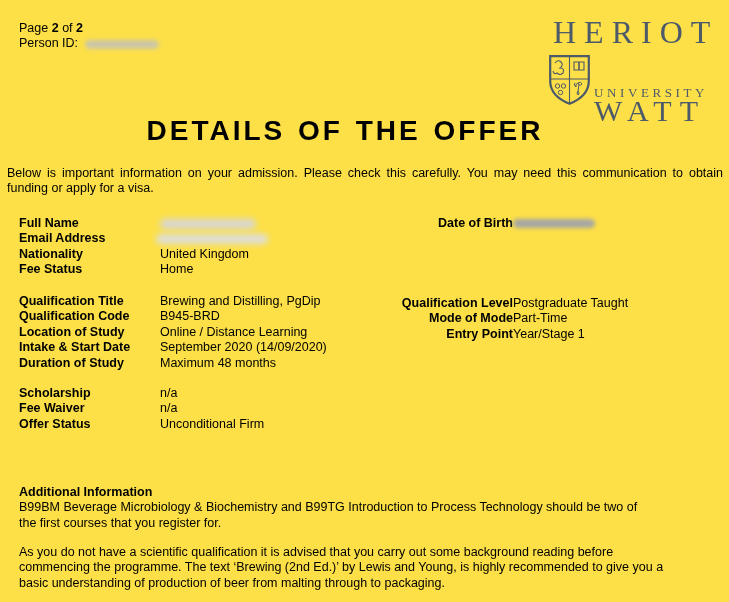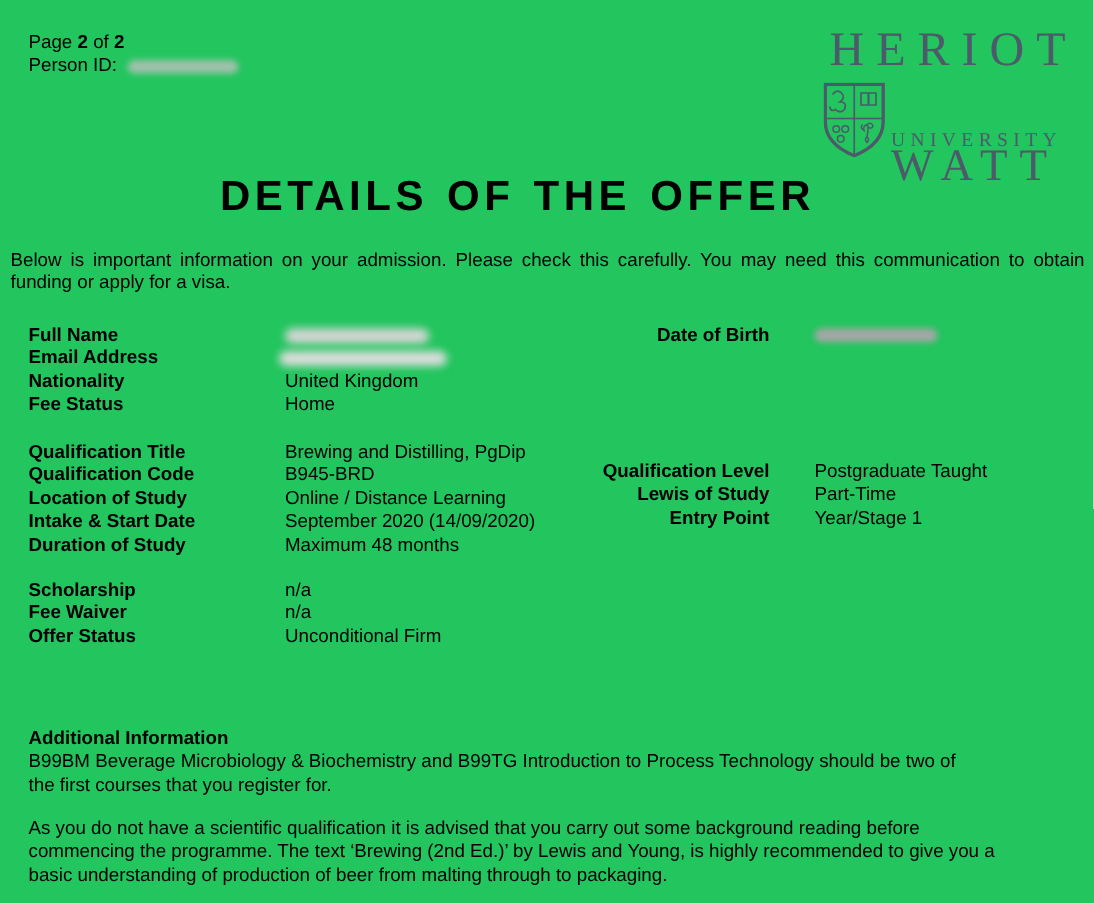--- a/index.html
+++ b/index.html
@@ -1,17 +1,17 @@
 <!DOCTYPE html>
 <html><head>
 <meta charset="utf-8">
 <style>
   html,body { margin:0; padding:0; background:#fff; }
   .page {
-    position:relative; width:729px; height:602px; background:#22c55e;
+    position:relative; width:729px; height:602px; background:#fde047;
     font-family:"Liberation Sans", sans-serif; font-size:12.5px; line-height:15.4px;
     color:#000; overflow:hidden;
   }
 
   
   .hdr { position:absolute; left:19px; top:21px; }
   .hdr .line { white-space:nowrap; }
 
   
   .redact { display:inline-block; vertical-align:middle; border-radius:5px; }
@@ -39,23 +39,23 @@
   .block { position:absolute; left:19px; }
   .b-personal { top:216px; width:700px; }
   .b-qual     { top:294px; width:700px; }
   .b-fees     { top:386px; width:700px; }
   .b-addl     { top:485px; width:632px; }
   .b-close    { top:545px; width:645px; }
 
   .cols { display:flex; }
   .col-l { flex:0 0 359px; width:359px; }
   .col-r { flex:1;text-align:right; }
-  .col-r.offset-one-row { margin-top:13px; }
+  .col-r.offset-one-row { margin-top:2px; }
 
-  .row { display:flex;gap:30px; }
+  .row { display:flex; }
   .lbl { font-weight:bold; flex:0 0 141px; width:141px; }
   .col-r .lbl { flex:0 0 135px; width:135px; }
   .val { white-space:nowrap; }
 
   .addl-head { font-weight:bold; }
 </style>
 </head>
 <body>
 
 <div class="page">
@@ -148,21 +148,21 @@
           <span class="lbl">Duration of Study</span>
           <span class="val">Maximum 48 months</span>
         </div>
       </div>
       <div class="col-r offset-one-row">
         <div class="row">
           <span class="lbl">Qualification Level</span>
           <span class="val">Postgraduate Taught</span>
         </div>
         <div class="row">
-          <span class="lbl">Lewis of Study</span>
+          <span class="lbl">Mode of Mode</span>
           <span class="val">Part-Time</span>
         </div>
         <div class="row">
           <span class="lbl">Entry Point</span>
           <span class="val">Year/Stage 1</span>
         </div>
       </div>
     </div>
   </div>
 

